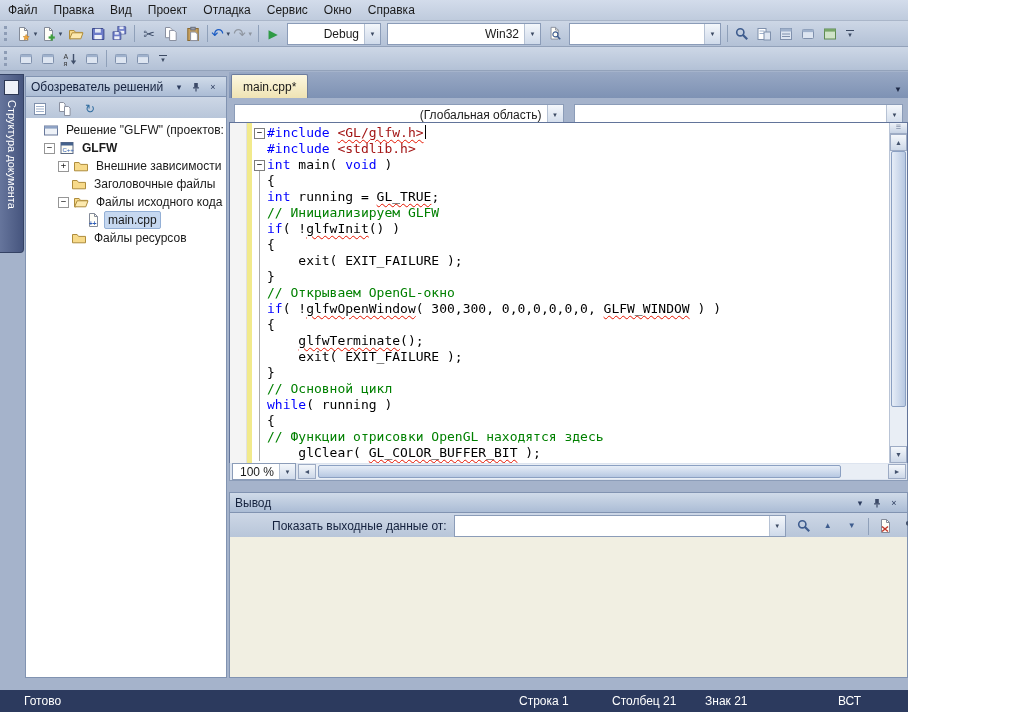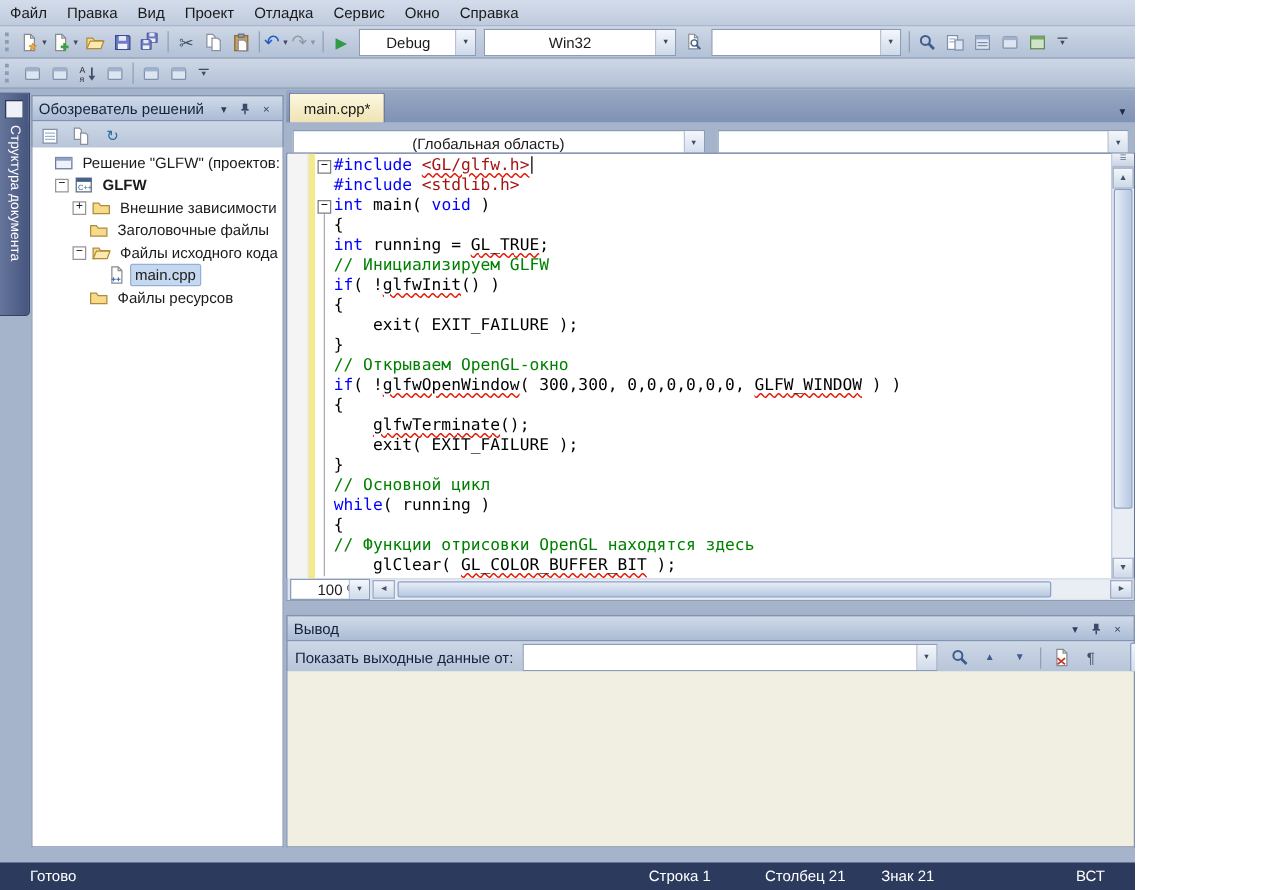--- a/index.html
+++ b/index.html
@@ -11,21 +11,21 @@
   .toolbar{position:absolute;left:0;right:0;display:flex;align-items:center;background:linear-gradient(#cdd7e6,#b3c1d6);border-bottom:1px solid #93a2ba;padding:0 2px;}
   .tb1{top:21px;height:25px;}
   .tb2{top:47px;height:23px;}
   .grip{width:4px;height:15px;border-left:3px dotted #8d9cb5;margin:0 4px 0 2px;}
   .tb-sep{width:1px;height:17px;background:#8fa0b9;margin:0 3px;flex:none;}
   .tb-icon{min-width:22px;height:22px;display:inline-flex;align-items:center;justify-content:center;flex:none;}
   .tb-icon.disabled{opacity:.42;filter:grayscale(1);}
   .tb-icon .ch{line-height:1;}
   .dd{width:9px;font-size:7px;color:#3c4a63;text-align:center;flex:none;}
   .combo{display:inline-flex;align-items:center;height:20px;background:#fff;border:1px solid #8b9cb8;margin:0 3px;flex:none;}
-  .combo .val{flex:1;padding:0 21px;white-space:nowrap;overflow:hidden;text-align:center;}
+  .combo .val{flex:1;padding:0 5px;white-space:nowrap;overflow:hidden;text-align:right;}
   .combo .arr{width:15px;align-self:stretch;display:flex;align-items:center;justify-content:center;font-size:6px;background:linear-gradient(#f4f7fb,#cfdaea);border-left:1px solid #b6c2d4;color:#3c4a63;}
   .overflow{width:14px;display:flex;flex-direction:column;align-items:center;gap:1px;color:#3c4a63;font-size:6px;margin-left:2px;}
   .overflow i{display:block;width:8px;border-top:1px solid #3c4a63;}
   
   .doc-outline{position:absolute;left:0;top:74px;width:23px;height:172px;background:linear-gradient(90deg,#66759c,#46557e);border:1px solid #344264;border-left:none;border-radius:0 0 4px 0;color:#fff;display:flex;flex-direction:column;align-items:center;padding-top:5px;gap:5px;cursor:pointer;}
   .do-icon{width:13px;height:13px;background:#eef1f7;border:1px solid #2c3753;flex:none;}
   .do-label{writing-mode:vertical-rl;font-size:11px;color:#fff;white-space:nowrap;}
   
   .panel-title{height:19px;background:linear-gradient(#d0dbe9,#abbcd5);border:1px solid #8193b1;display:flex;align-items:center;padding:0 5px;color:#14213d;}
   .panel-title .t{flex:1;white-space:nowrap;overflow:hidden;}
@@ -70,30 +70,30 @@
   .vs-thumb{position:absolute;left:1px;right:1px;top:0;height:86%;background:linear-gradient(90deg,#e6edf7,#b7c8e2);border:1px solid #8ba0c2;border-radius:2px;cursor:pointer;}
   .editor-bottom{position:absolute;left:0;right:0;bottom:0;height:17px;display:flex;align-items:center;background:#dde4ef;border:1px solid #8b9cb8;border-top:none;}
   .combo.zoom{height:15px;width:62px;margin:0 2px;}
   .hscroll{flex:1;height:15px;display:flex;align-items:stretch;margin-right:1px;}
   .hs-btn{width:16px;}
   .hs-track{flex:1;position:relative;background:#e9eef5;}
   .hs-thumb{position:absolute;top:1px;bottom:1px;left:2px;width:91%;background:linear-gradient(#e6edf7,#b7c8e2);border:1px solid #8ba0c2;border-radius:2px;cursor:pointer;}
   
   .output{position:absolute;left:229px;top:492px;right:0;height:186px;}
   .out-toolbar{height:26px;background:linear-gradient(#cdd7e6,#b6c4d8);border:1px solid #8193b1;border-top:none;display:flex;align-items:center;padding:0 6px;gap:4px;}
-  .out-label{white-space:nowrap;color:#14213d;}
+  .out-label{white-space:nowrap;color:#14213d;margin-left:36px;}
   .out-content{position:absolute;left:0;right:0;top:45px;bottom:0;background:var(--output-bg,#f1efe2);border:1px solid #8193b1;border-top:none;}
   .ot-icons{display:flex;align-items:center;gap:2px;}
   .gap-left{margin-left:18px;}
   .boxed{border:1px solid #8ba0c2;background:linear-gradient(#f0f4fa,#d4dfee);border-radius:2px;}
   
   .statusbar{position:absolute;left:0;right:0;bottom:0;height:22px;background:var(--status-bg,#293955);color:#fff;display:flex;align-items:center;padding:0 24px;}
   .sb-left{flex:1;}
   .sb-field{width:93px;}
-  .sb-mode{width:46px;margin-left:40px;text-align:right;}
+  .sb-mode{width:46px;margin-left:40px;}
 </style>
 </head>
 <body>
 
 <div id="shell" style="--keyword: #0000ff; --comment: #008000; --string: #a31515; --squiggle: #e51400; --status-bg: #2c3a5e; --modified-bar: #f2ea8c; --output-bg: #f1efe2; --shell-bg: #a5b3cb;">
   <div class="menubar" id="menubar">
       <div class="menu-item">Файл</div>
       <div class="menu-item">Правка</div>
       <div class="menu-item">Вид</div>
       <div class="menu-item">Проект</div>

